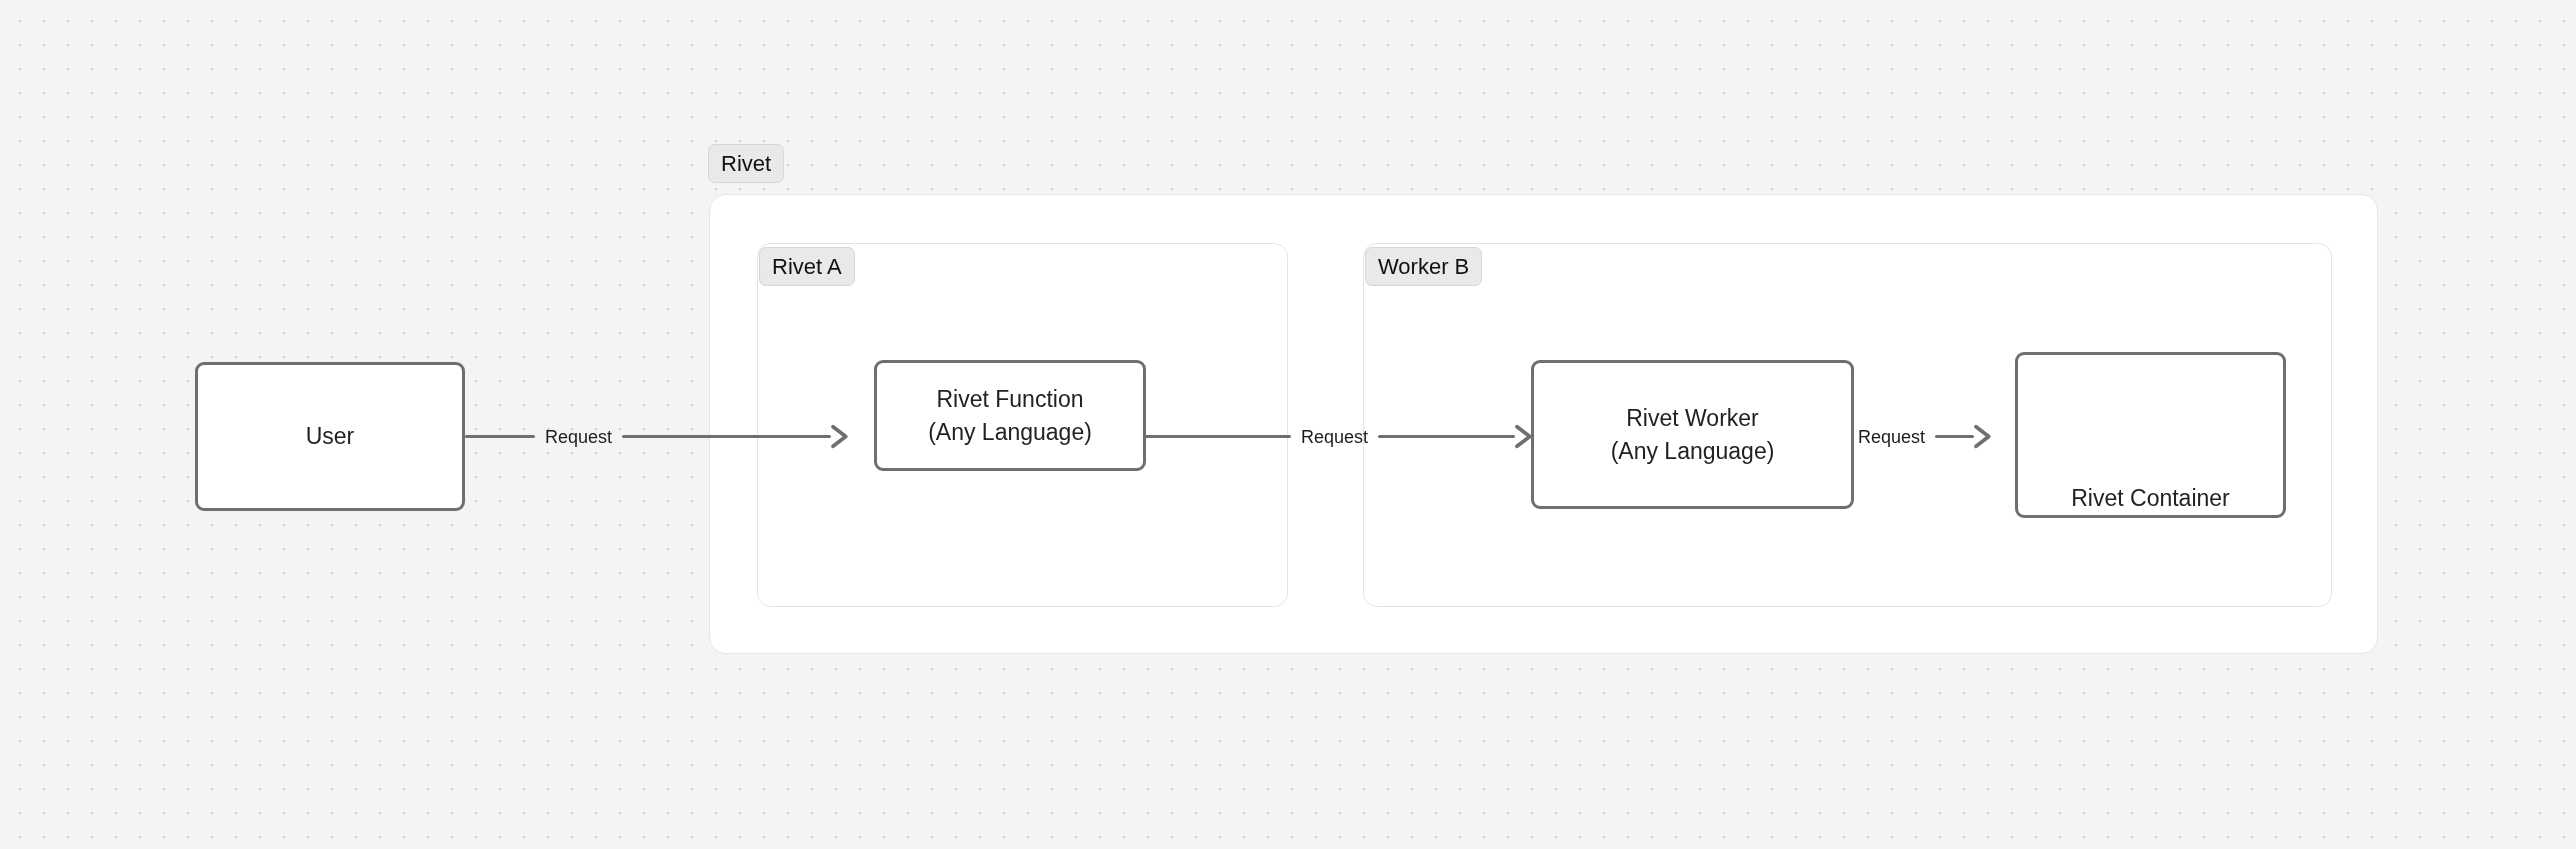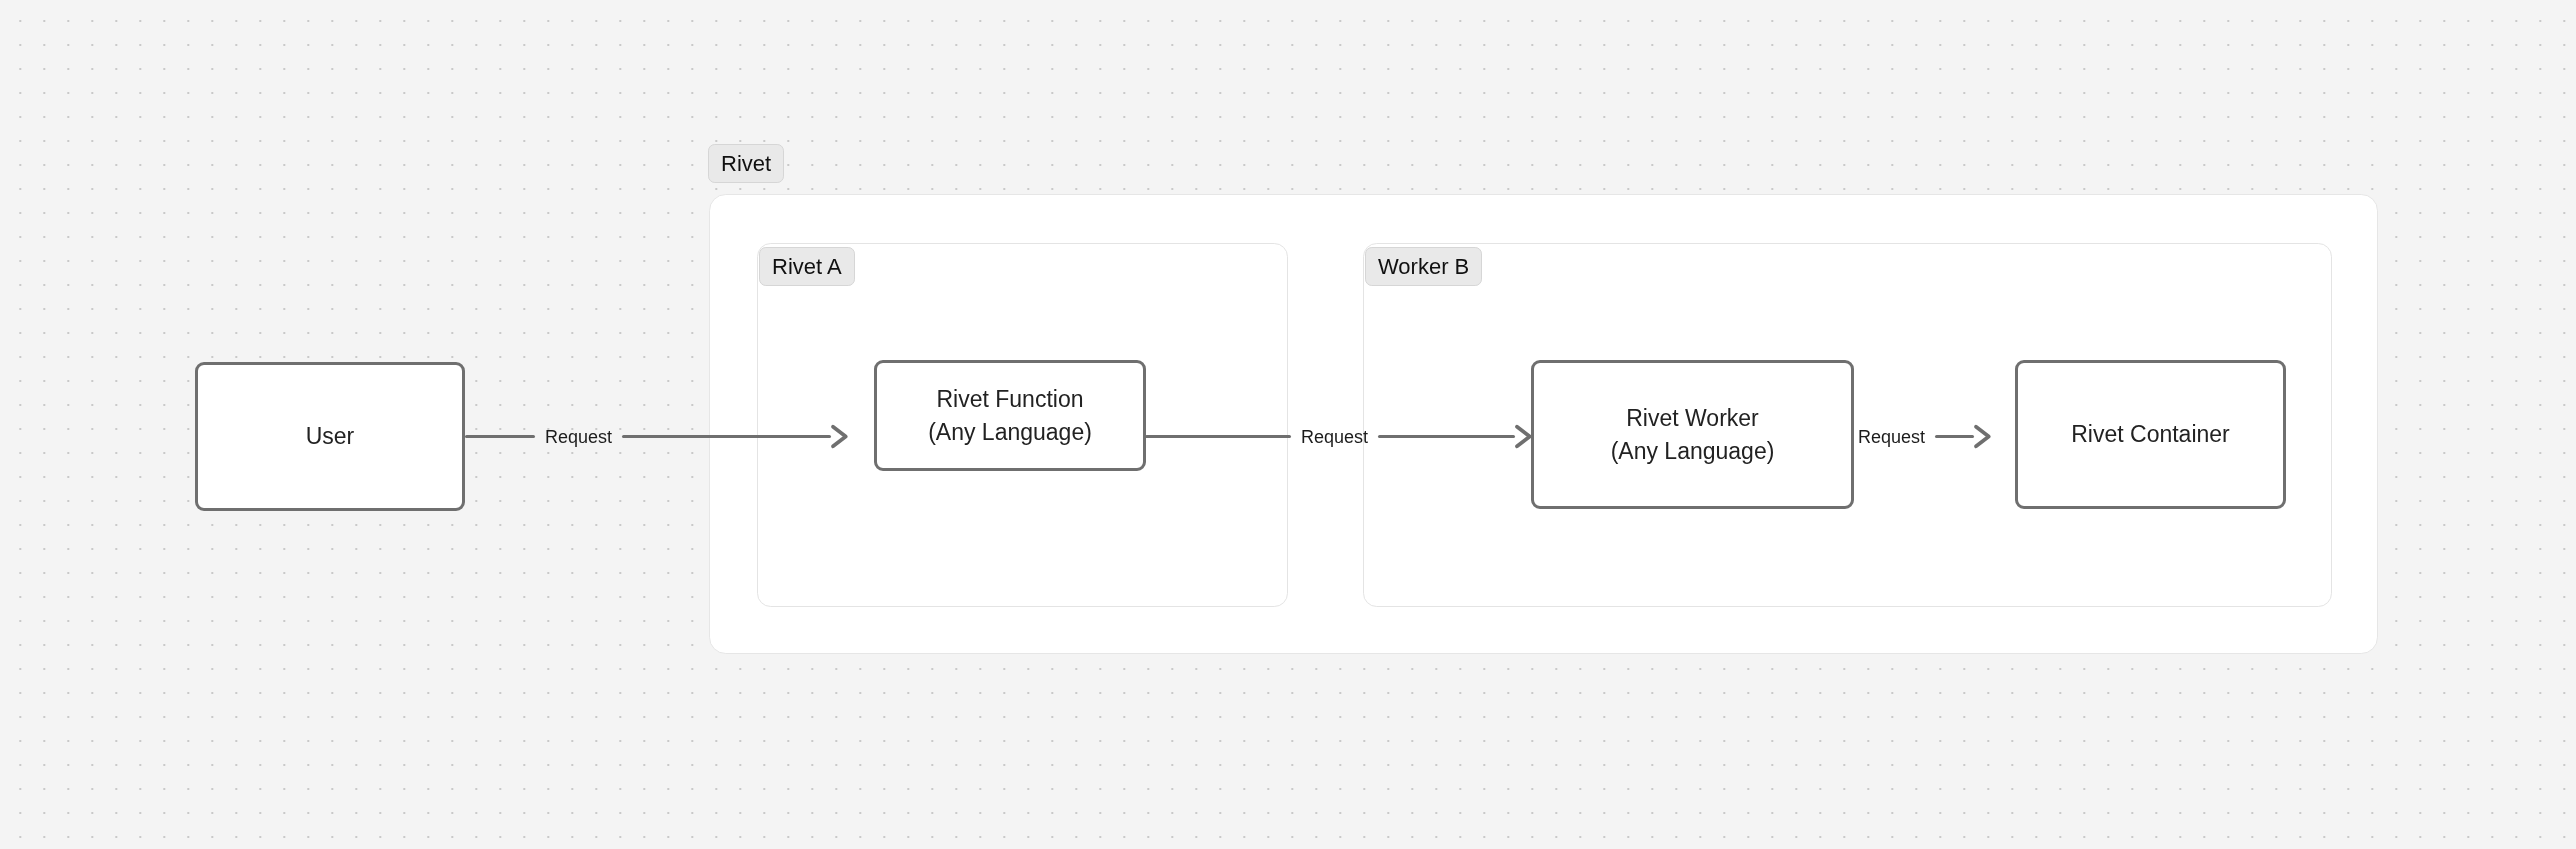--- a/index.html
+++ b/index.html
@@ -82,21 +82,21 @@
     box-sizing: border-box;
     color: #222222;
     font-size: 23px;
     line-height: 1.42;
     text-align: center;
     z-index: 5;
   }
   #node-user      { left: 195px;  top: 362px; width: 270px; height: 149px; }
   #node-function  { left: 874px; top: 360px; width: 272px; height: 111px; }
   #node-worker    { left: 1531px; top: 360px; width: 323px; height: 149px; }
-  #node-container { left: 2015px; top: 360px; width: 271px; height: 149px; }
+  #node-container { left: 2015px; top: 352px; width: 271px; height: 166px; justify-content: flex-end; }
   .node .line2 { display: block; text-align: right; }
 
   
   .edge {
     position: absolute;
     display: flex;
     align-items: center;
     height: 35px;
     z-index: 4;
     pointer-events: none;

